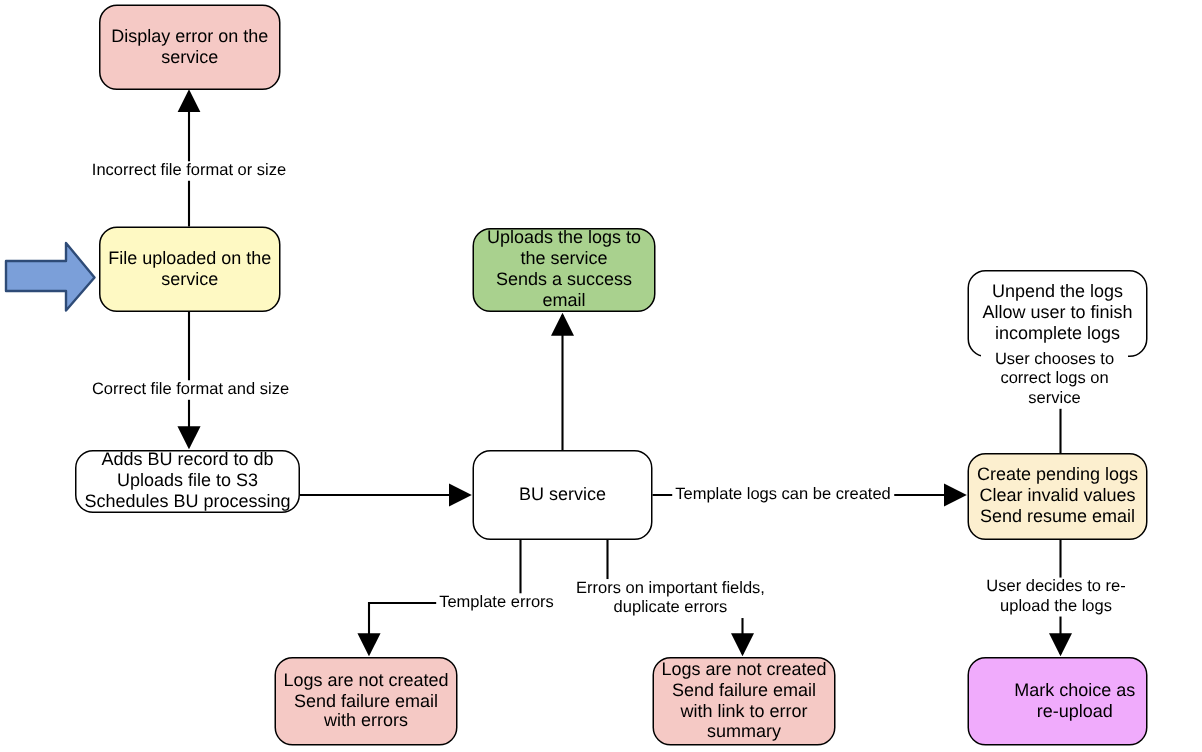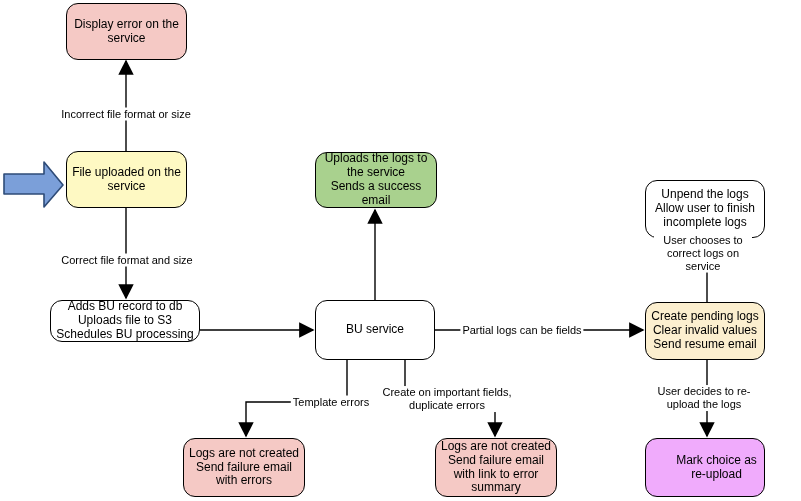--- a/index.html
+++ b/index.html
@@ -87,24 +87,24 @@
 Send failure email with errors</div>
 
   <div class="node" style="left: 435px; top: 438px; width: 122px; height: 59px; background-color: rgb(245, 201, 197);">Logs are not created
 Send failure email with link to error summary</div>
 
   <div class="edge-label" style="left:126px;top:114px;">Incorrect file format or size</div>
 
   <div class="edge-label" style="left:127px;top:260px;">Correct file format and size</div>
 
 
-  <div class="edge-label" style="left:522px;top:330px;">Partial logs can be fields</div>
+  <div class="edge-label" style="left:522px;top:330px;">Template logs can be created</div>
 
   <div class="edge-label" style="left:703px;top:253px;">User chooses to correct logs on service</div>
 
   <div class="edge-label" style="left:704px;top:398px;">User decides to re-upload the logs</div>
 
   <div class="edge-label" style="left:331px;top:402px;">Template errors</div>
 
-  <div class="edge-label" style="left:447px;top:399px;">Create on important fields,
+  <div class="edge-label" style="left:447px;top:399px;">Errors on important fields,
 duplicate errors</div>
 
 </div>
 
 </body></html>

